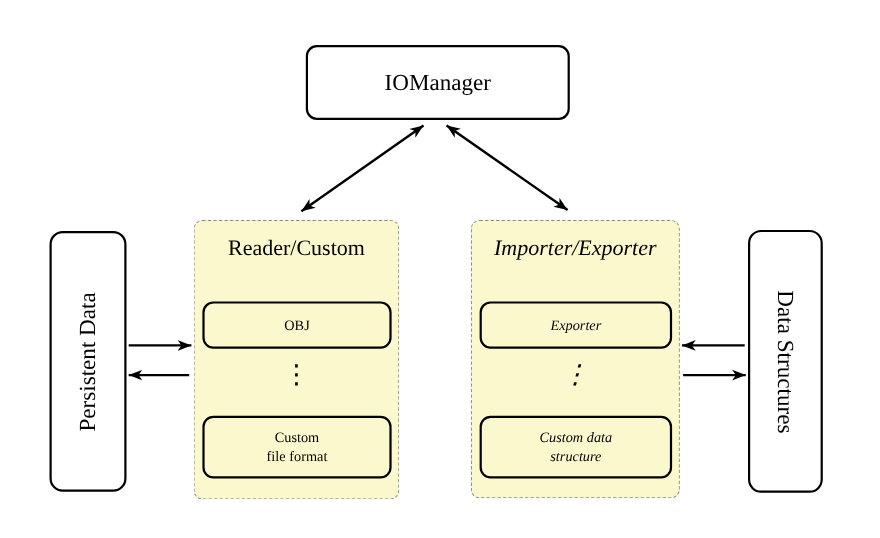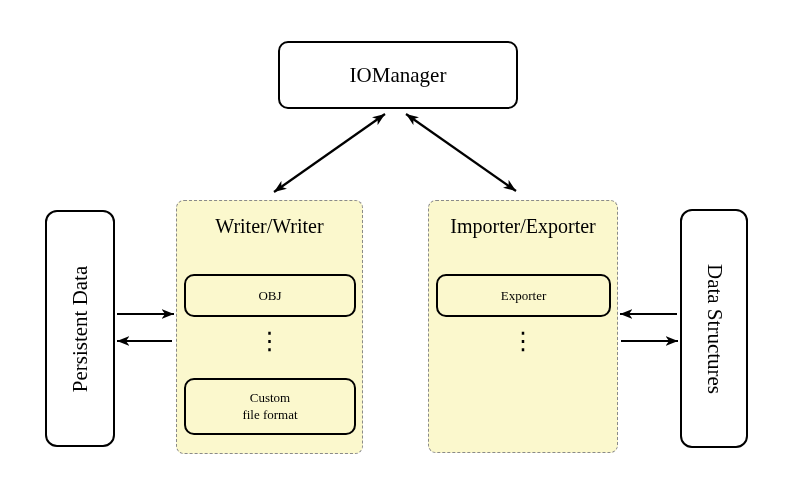--- a/index.html
+++ b/index.html
@@ -32,21 +32,21 @@
   }
   
   .panel{
     position:absolute;
     box-sizing:border-box;
     background:var(--panel-fill);
     border:1.6px dashed var(--panel-border);
     border-radius:8px;
   }
   .panel-left{left:176px;top:200px;width:187px;height:254px;}
-  .panel-right{left:428px;top:200px;width:190px;height:253px;}
+  .panel-right{left:428px;top:200px;width:190px;height:253px;font-style:italic;}
   .panel-title{
     position:absolute;top:14px;left:0;right:0;
     text-align:center;font-size:20px;
   }
   .item-box{
     position:absolute;left:7px;right:6px;
     box-sizing:border-box;
     border:2.4px solid var(--node-border);
     border-radius:10px;
     background:var(--panel-fill);
@@ -87,37 +87,41 @@
 </head>
 <body>
 
 <div class="canvas">
 
   <div class="io-box">
     <span>IOManager</span>
   </div>
 
   <div class="panel panel-left">
-    <div class="panel-title">Writer/Writer</div>
+    <div class="panel-title">Reader/Custom</div>
     <div class="item-box item-top">
       <span>OBJ</span>
     </div>
     <div class="dots">⋮</div>
     <div class="item-box item-bottom">
       <span style="white-space:pre-line">Custom
 file format</span>
     </div>
   </div>
 
   <div class="panel panel-right">
     <div class="panel-title">Importer/Exporter</div>
     <div class="item-box item-top">
       <span>Exporter</span>
     </div>
     <div class="dots">⋮</div>
+    <div class="item-box item-bottom">
+      <span style="white-space:pre-line">Custom data
+structure</span>
+    </div>
   </div>
 
   <div class="side-box side-left">
     <span class="vlabel vlabel-up">Persistent Data</span>
   </div>
 
   <div class="side-box side-right">
     <span class="vlabel vlabel-down">Data Structures</span>
   </div>
 

